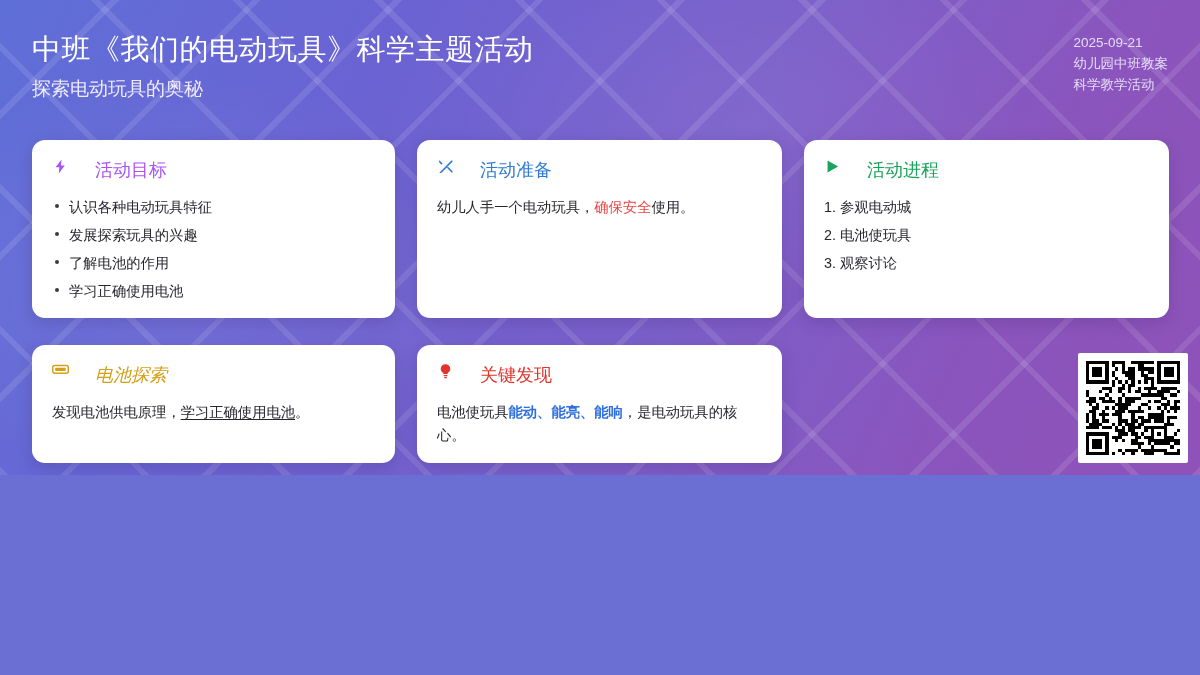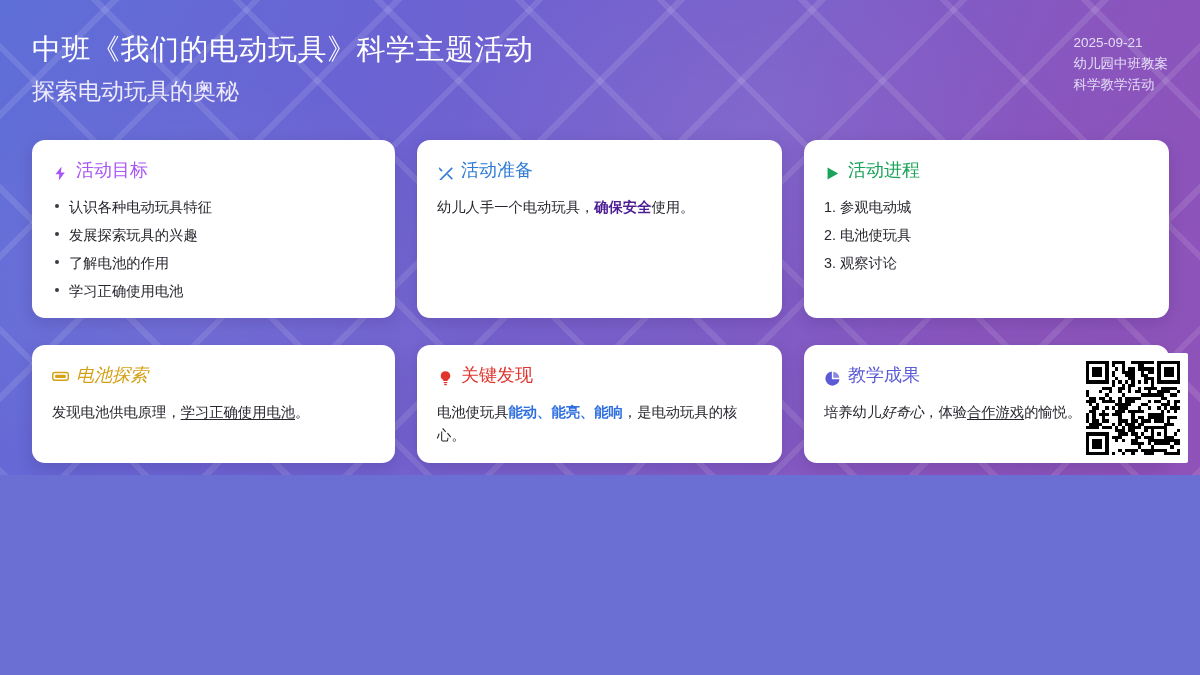--- a/index.html
+++ b/index.html
@@ -38,21 +38,21 @@
     position:absolute; left:0; right:0; top:0; height:125px;
     padding:0 32px; color:#fff;
   }
   .hdr-title {
     position:absolute; left:32px; top:30px;
     font-size:29px; font-weight:400; letter-spacing:.5px;
     color:#ffffff; white-space:nowrap;
   }
   .hdr-sub {
     position:absolute; left:32px; top:76px;
-    font-size:23px; font-weight:400; color:#f0ecfb; white-space:nowrap;
+    font-size:19px; font-weight:400; color:#f0ecfb; white-space:nowrap;
   }
   .hdr-meta {
     position:absolute; right:32px; top:33px;
     line-height:1.55;
   }
   .hdr-meta div { font-size:13.5px; color:#e4ddf7; white-space:nowrap; }
 
   
   #grid {
     position:absolute; left:32px; top:140px;
@@ -63,21 +63,21 @@
     column-gap:22px; row-gap:27px;
   }
   .card {
     background:#ffffff;
     border-radius:13px;
     box-shadow:0 5px 16px rgba(40,20,80,.17);
     padding:18px 20px 14px 20px;
     overflow:hidden;
   }
   .card-head {
-    display:flex; align-items:flex-end; gap:7px;
+    display:flex; align-items:flex-start; gap:26px;
     margin-bottom:14px;
   }
   .card-title { font-size:18px; font-weight:400; white-space:nowrap; }
   .ico { display:inline-flex; width:17px; height:17px; align-items:center; justify-content:center; flex:none; }
   .ico svg { display:block; }
 
   .card-body { font-size:14.3px; color:#26262e; line-height:1.62; }
   .card-body p { color:#26262e; }
   ul.bul { list-style:none; }
   ul.bul li {
@@ -88,21 +88,21 @@
     content:""; position:absolute; left:3px; top:8px;
     width:4px; height:4px; border-radius:50%; background:#3a3a44;
   }
   ol.num { list-style:none; counter-reset:n; }
   ol.num li {
     counter-increment:n; margin-bottom:5px;
     font-size:14.3px; color:#26262e;
   }
   ol.num li:before { content:counter(n) ". "; }
 
-  b.hl   { font-weight:bold; color:#4c1d95; }
+  b.hl   { font-weight:normal; color:#ef4444; }
   span.blue { font-weight:bold; color:#2f6fe0; }
   u.und  { text-decoration:underline; text-underline-offset:2px; }
   i.ital { font-style:italic; }
 
   
   #qr-wrap {
     position:absolute; right:12px; bottom:12px;
     width:110px; height:110px; background:#ffffff;
     padding:8px; border-radius:2px;
   }
@@ -195,34 +195,20 @@
             <svg width="17" height="17" viewBox="0 0 24 24" fill="#e0342c">
               <path d="M12 1.6a6.6 6.6 0 0 0-4 11.9c.7.6 1.1 1.3 1.2 2.1h5.6c.1-.8.5-1.5 1.2-2.1A6.6 6.6 0 0 0 12 1.6z"></path>
               <rect x="9.2" y="16.8" width="5.6" height="1.9" rx=".9"></rect>
               <rect x="10" y="19.6" width="4" height="1.9" rx=".9"></rect>
             </svg>
           </span>
           <span class="card-title" style="color: rgb(224, 52, 44);">关键发现</span>
         </div>
         <div class="card-body">
           <p><span>电池使玩具</span><span class="blue">能动、能亮、能响</span><span>，是电动玩具的核心。</span></p>
-        </div>
-      </div>
-      <div class="card">
-        <div class="card-head">
-          <span class="ico">
-            <svg width="17" height="17" viewBox="0 0 24 24" fill="#5b5bd6">
-              <path d="M11.1 2.1A10 10 0 1 0 21.9 12.9H11.1V2.1z"></path>
-              <path d="M13.1 2.3v8.6h8.6a10 10 0 0 0-8.6-8.6z" opacity="0.72"></path>
-            </svg>
-          </span>
-          <span class="card-title" style="color: rgb(91, 91, 214);">教学成果</span>
-        </div>
-        <div class="card-body">
-          <p><span>培养幼儿</span><i class="ital">好奇心</i><span>，体验</span><u class="und">合作游戏</u><span>的愉悦。</span></p>
         </div>
       </div>
     </div>
 
   <div id="qr-wrap">
     <svg viewBox="0 0 29 29" shape-rendering="crispEdges">
       <rect width="29" height="29" fill="#fff"></rect>
       <g fill="#000" id="qrcells">
           <rect x="0" y="0" width="1" height="1"></rect>
           <rect x="1" y="0" width="1" height="1"></rect>

